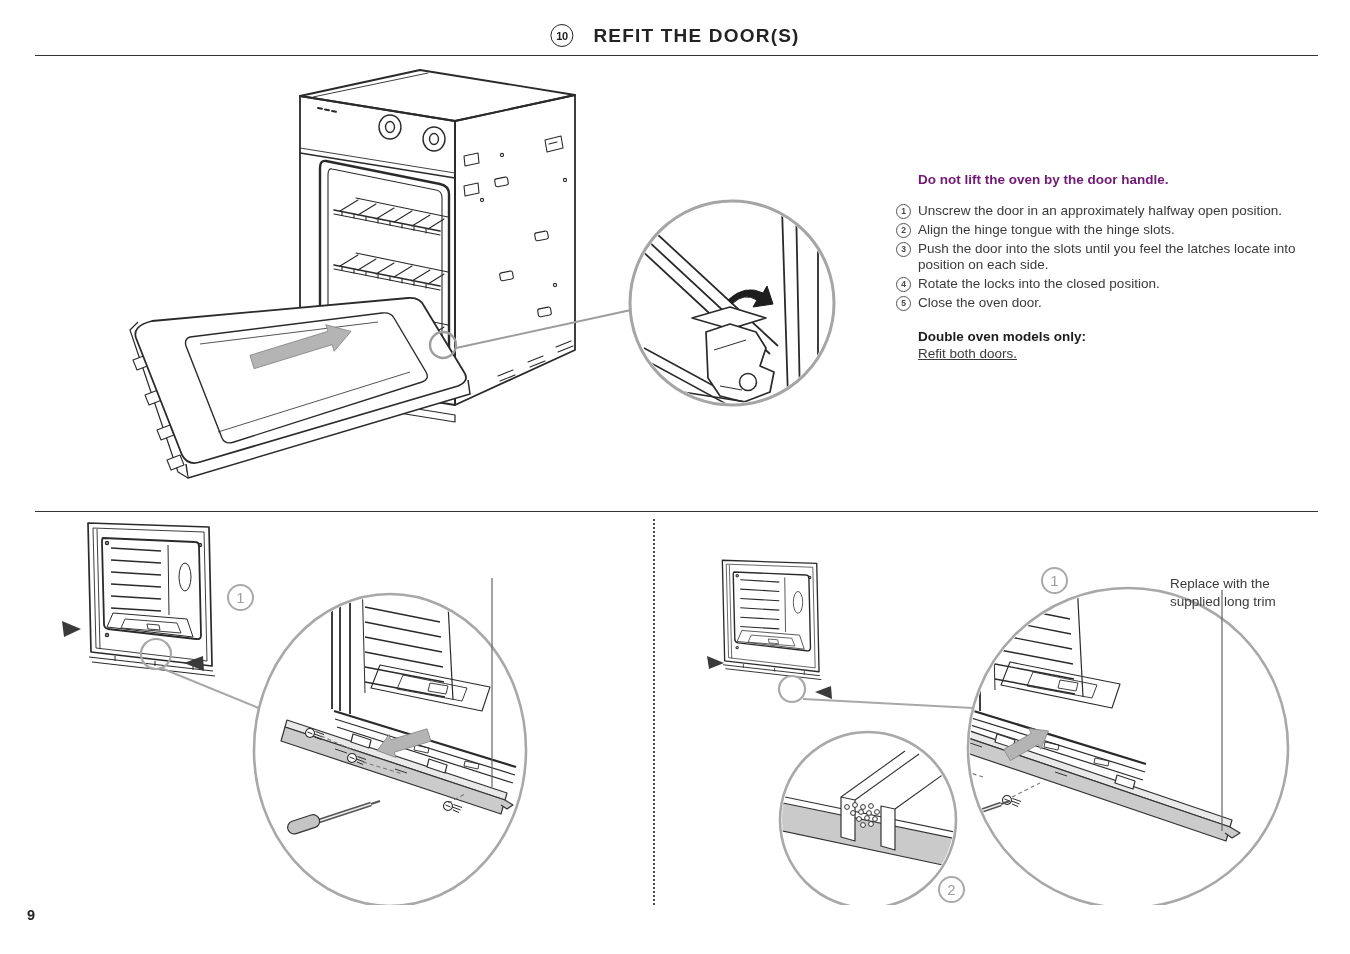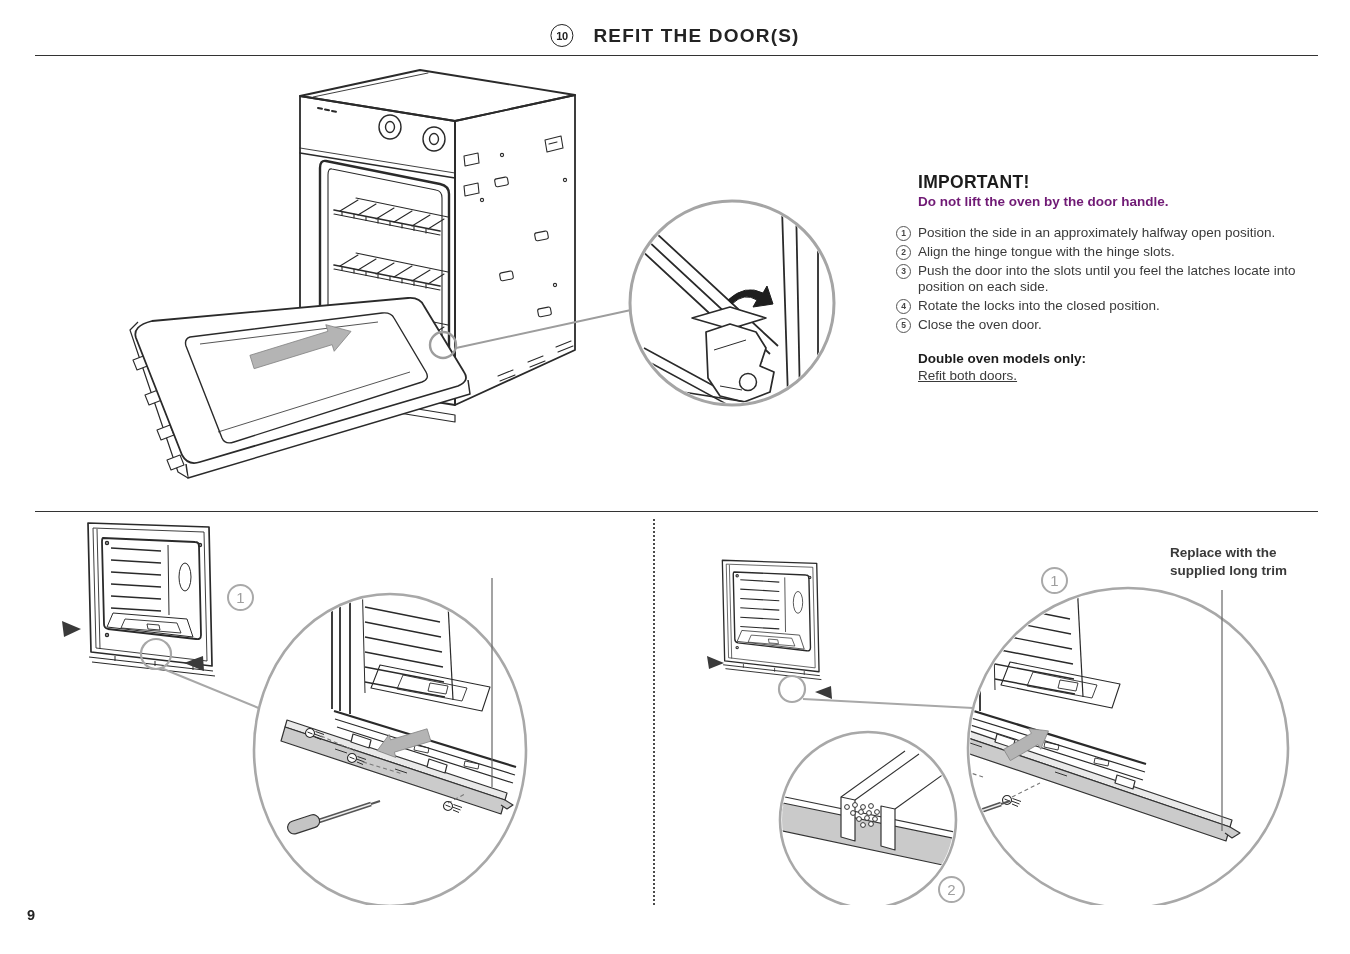--- a/index.html
+++ b/index.html
@@ -35,21 +35,21 @@
     box-sizing:border-box;width:15px;height:15px;border:1px solid #555;border-radius:50%;
     font-size:8.5px;line-height:12.5px;text-align:center;color:#444;
     flex:0 0 auto;margin:1px 7px 0 0;font-weight:bold;
   }
   .stext{font-size:13.5px;line-height:1.22;color:#3a3a3a;flex:1;}
   .dbl-head{margin:17px 0 0 22px;font-size:13.5px;font-weight:bold;color:#1c1c1c;}
   .dbl-text{margin:2px 0 0 22px;font-size:13.5px;color:#3a3a3a;text-decoration:underline;}
   
   .callout{position:absolute;font-size:13.5px;line-height:1.32;color:#3a3a3a;}
   .callout.left{left:420px;top:538px;width:180px;}
-  .callout.right{left:1170px;top:544px;width:134px;font-weight:bold;}
+  .callout.right{left:1170px;top:575px;width:134px;}
   .glabel{
     position:absolute;box-sizing:border-box;width:27px;height:27px;border:2px solid #a9a9a9;
     border-radius:50%;color:#9e9e9e;font-size:15px;display:flex;align-items:center;justify-content:center;
     background:#fff;
   }
   .pagenum{position:absolute;left:27px;top:907px;font-size:14.5px;font-weight:bold;color:#222;}
   svg{position:absolute;}
   .fig-main{left:30px;top:60px;}
   .fig-bottom{left:35px;top:515px;}
 </style>
@@ -165,26 +165,25 @@
         <path d="M676,272 L700,264 L726,272 L736,288 L730,306 L744,312 L740,332 L714,342 L690,336 L678,318 Z" fill="#ffffff" stroke-width="1.7"></path>
         <circle cx="718" cy="322" r="8.5" fill="#ffffff"></circle>
         <path d="M684,290 L716,280 M690,326 L712,330" stroke-width="1"></path>
         <path d="M640,330 L780,352 M636,340 L776,362" stroke-width="1.6"></path>
         <path d="M698,240 Q715,224 733,233 L737,226 L743,244 L723,247 L727,240 Q714,232 702,244 Z" fill="#1e1e1e" stroke="#1e1e1e" stroke-width="1"></path>
       </g>
     </g>
   </svg>
 
   <div class="important">
-    <h2>IMPORTANT!</h2>
     <p class="sub">Do not lift the oven by the door handle.</p>
     <div class="steps">
       <div class="step">
         <span class="snum">1</span>
-        <span class="stext">Position the side in an approximately halfway open position.</span>
+        <span class="stext">Unscrew the door in an approximately halfway open position.</span>
       </div>
       <div class="step">
         <span class="snum">2</span>
         <span class="stext">Align the hinge tongue with the hinge slots.</span>
       </div>
       <div class="step">
         <span class="snum">3</span>
         <span class="stext">Push the door into the slots until you feel the latches locate into position on each side.</span>
       </div>
       <div class="step">

